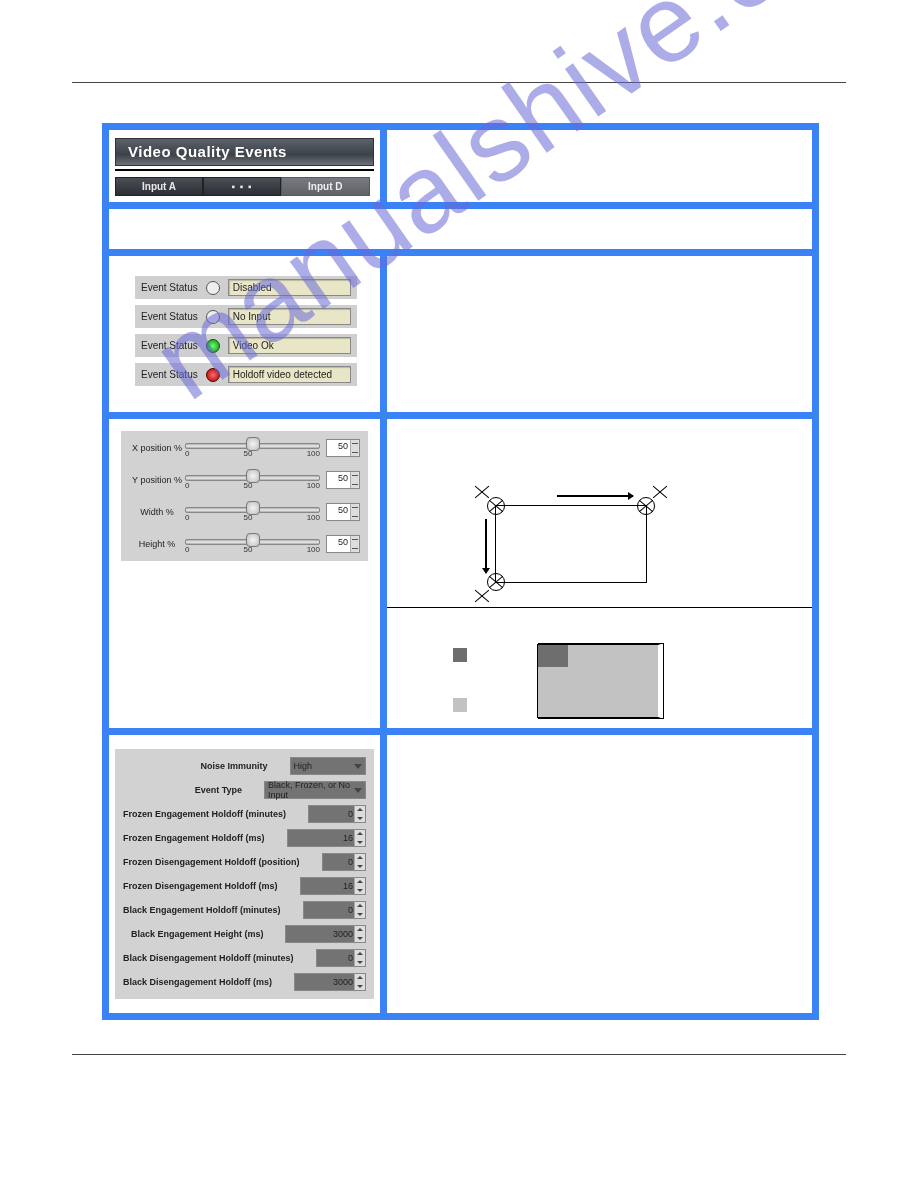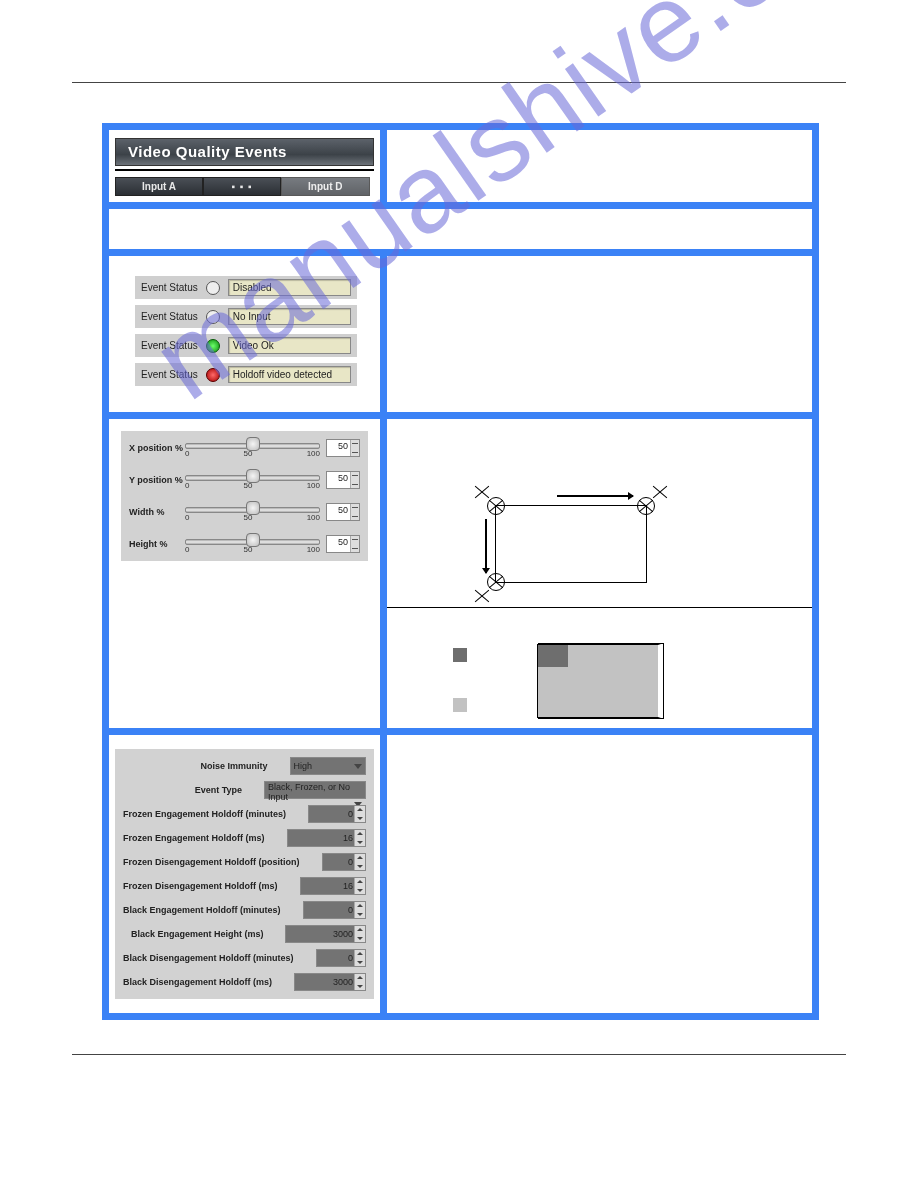--- a/index.html
+++ b/index.html
@@ -119,21 +119,21 @@
     box-shadow: inset 1px 1px 1px rgba(0,0,0,0.2);
   }
 
   
   .sliders-panel {
     background: #d2d2d2;
     margin: 12px;
     padding: 8px 8px 4px 8px;
   }
   .slider-row { display: flex; align-items: center; margin-bottom: 14px; }
-  .slider-label { width: 56px; font-size: 9px; font-weight: bold; text-align: left; }
+  .slider-label { width: 56px; font-size: 9px; font-weight: normal; text-align: center; }
   .slider-track {
     flex: 1;
     height: 18px;
     position: relative;
   }
   .slider-line {
     position: absolute;
     left: 0; right: 0; top: 4px;
     height: 4px;
     background: linear-gradient(#aaa,#eee,#aaa);
@@ -246,21 +246,21 @@
   }
   .setting-select, .setting-spin {
     height: 16px;
     background:#737373;
     border:1px solid #888;
     font-size:9px;
     display:flex;
     align-items:center;
   }
   .setting-select { width: 90px; padding: 0 3px; position:relative;}
-  .setting-select.w2 { width: 150px; flex-direction: column; }
+  .setting-select.w2 { width: 150px; }
   .setting-select .caret {
     margin-left:auto; width:0;height:0;
     border-left:4px solid transparent;border-right:4px solid transparent;border-top:5px solid #444;
   }
   .setting-spin { width: 90px; justify-content: flex-end; padding-right: 12px; position:relative;}
   .setting-spin .btns {
     position:absolute; right:0; top:0; bottom:0; width:10px; background:#ddd; border-left:1px solid #aaa;
   }
   .setting-spin .btns::before, .setting-spin .btns::after {
     content:""; position:absolute; left:2px; width:0;height:0;

